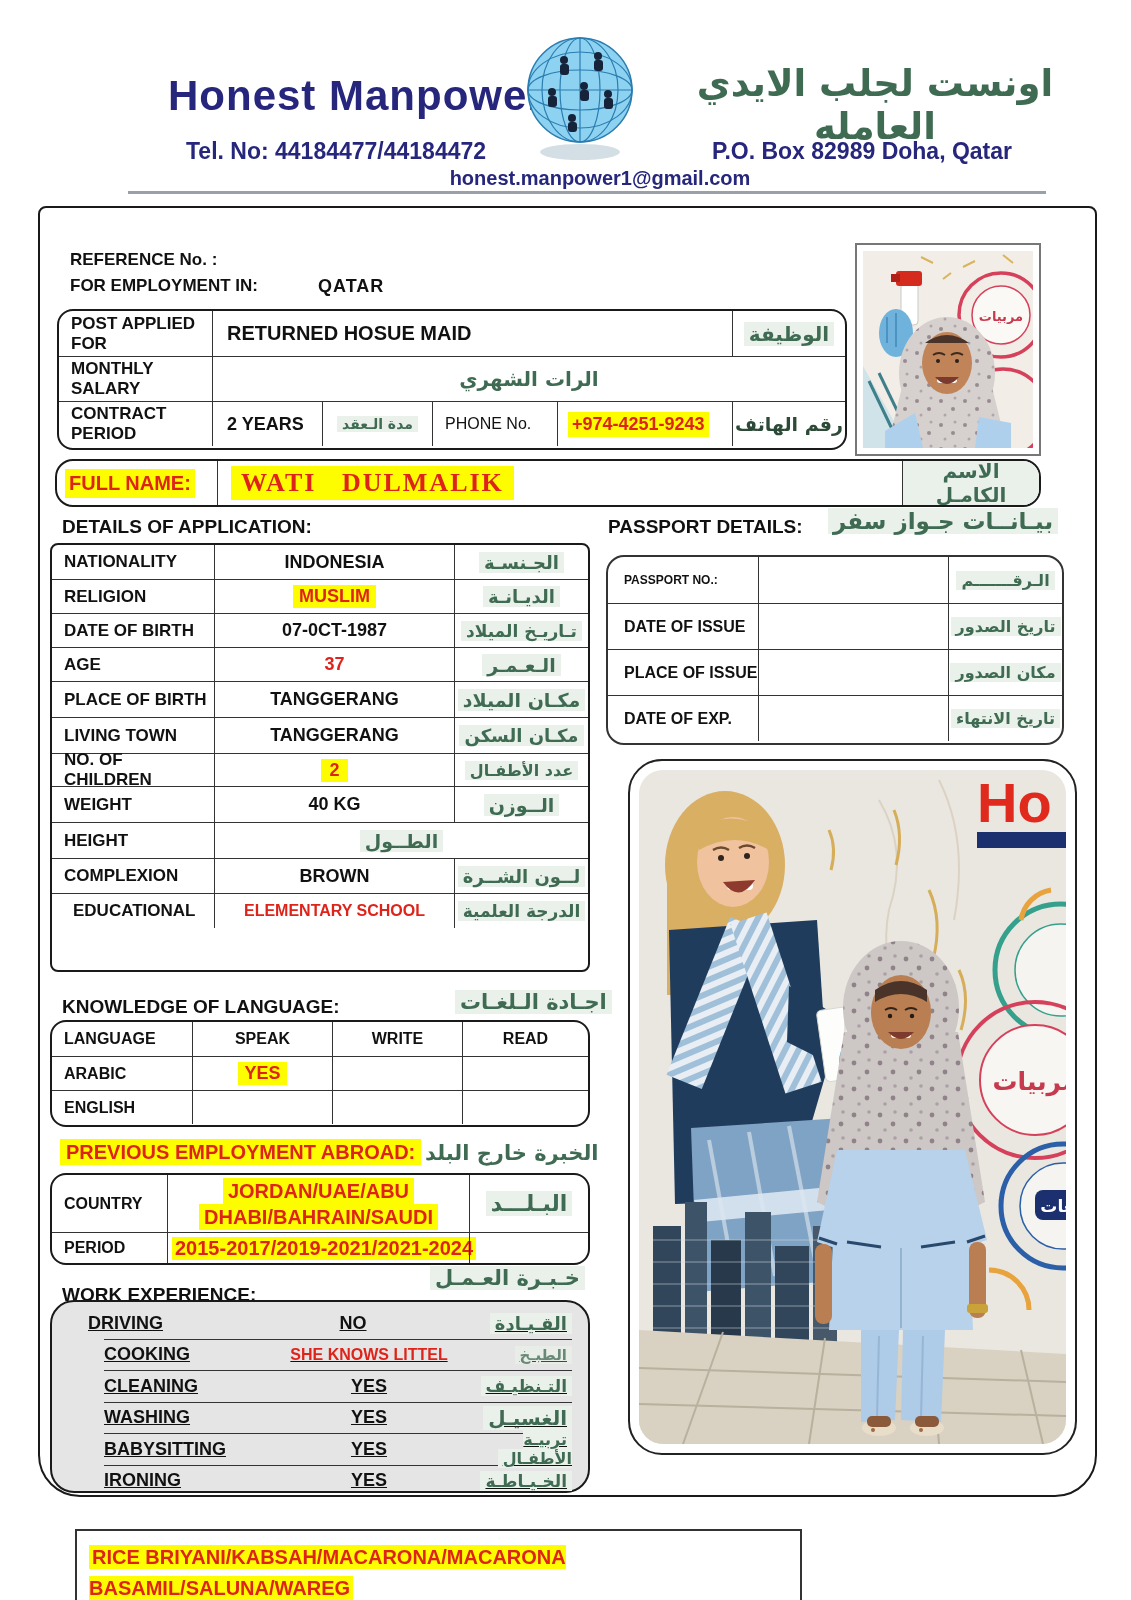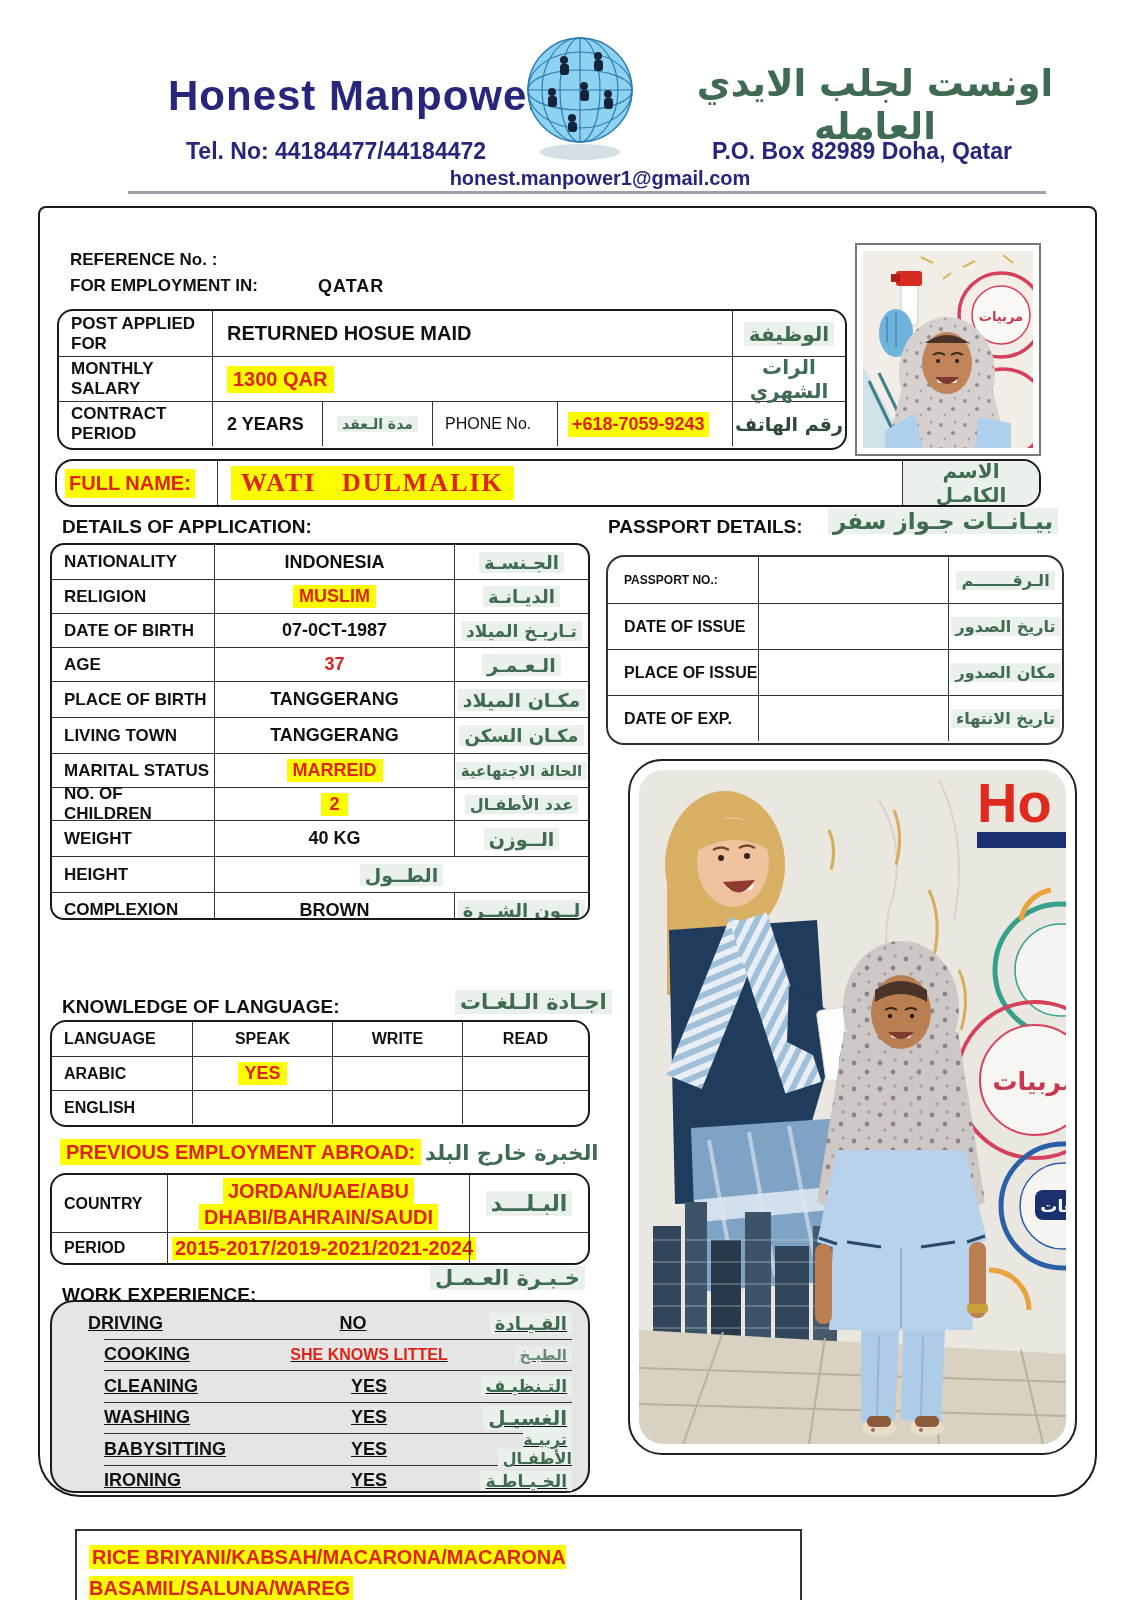--- a/index.html
+++ b/index.html
@@ -78,36 +78,33 @@
   <div class="tbl" style="left:57px;top:309px;width:790px;height:141px;border-radius:16px;">
     <div class="trow" style="height:45px;">
       <div class="tc lab" style="width:153px;">POST APPLIED FOR</div>
       <div class="tc" style="width:520px;padding-left:14px;font-size:20px;font-weight:bold;">RETURNED HOSUE MAID</div>
       <div class="tc cc" style="flex:1;">
           <span class="ar chip" style="font-size:20px;">الوظيفة</span>
         </div>
     </div>
     <div class="trow" style="height:45px;">
       <div class="tc lab" style="width:153px;">MONTHLY SALARY</div>
-      <div class="tc" style="width:520px;padding-left:14px;">
-          <span class="hl" style="font-size:20px;padding:2px 6px;">1300 QAR</span>
-        </div>
       <div class="tc cc" style="flex:1;">
           <span class="ar" style="font-size:20px;">الرات الشهري</span>
         </div>
     </div>
     <div class="trow" style="height:45px;">
       <div class="tc lab" style="width:153px;">CONTRACT PERIOD</div>
       <div class="tc" style="width:110px;padding-left:14px;font-size:18px;font-weight:bold;">2 YEARS</div>
       <div class="tc cc" style="width:110px;">
           <span class="ar chip" style="font-size:14px;">مدة الـعقد</span>
         </div>
       <div class="tc" style="width:125px;padding-left:12px;font-size:16px;">PHONE No.</div>
       <div class="tc" style="width:175px;padding-left:10px;">
-          <span class="hl" style="font-size:18px;padding:2px 4px;">+618-7059-9243</span>
+          <span class="hl" style="font-size:18px;padding:2px 4px;">+974-4251-9243</span>
         </div>
       <div class="tc cc" style="flex:1;">
           <span class="ar" style="font-size:19px;color:#2d4a38;">رقم الهاتف</span>
         </div>
     </div>
   </div>
 
   <div class="abs" style="left:855px;top:243px;width:186px;height:213px;border:2px solid #777;background:#fff;padding:6px;box-sizing:border-box;">
     <svg width="170" height="197" viewBox="0 0 170 197">
       <defs>
@@ -165,21 +162,21 @@
       <div class="tc cc" style="flex:1;">
           <span class="ar chip" style="font-size:20px;">الاسم الكامـل</span>
         </div>
     </div>
   </div>
 
   <div class="abs hdr" style="left:62px;top:516px;">DETAILS OF APPLICATION:</div>
   <div class="abs hdr" style="left:608px;top:516px;">PASSPORT DETAILS:</div>
   <div class="abs ar chip" style="left:828px;top:508px;font-size:23px;">بيـانــات جـواز سفر</div>
 
-  <div class="tbl" style="left:50px;top:543px;width:540px;height:377px;border-radius:14px;">
+  <div class="tbl" style="left:50px;top:543px;width:540px;height:429px;border-radius:8px;">
     <div class="trow" style="height:34px;">
       <div class="tc lab" style="width:162px;">NATIONALITY</div>
       <div class="tc cc val" style="width:240px;">
           <span>INDONESIA</span>
         </div>
       <div class="tc cc" style="flex:1;">
           <span class="ar chip" style="font-size:18px;">الجـنسـة</span>
         </div>
     </div>
     <div class="trow" style="height:34px;">
@@ -218,29 +215,20 @@
           <span class="ar chip" style="font-size:19px;">مكـان الميلاد</span>
         </div>
     </div>
     <div class="trow" style="height:36px;">
       <div class="tc lab" style="width:162px;">LIVING TOWN</div>
       <div class="tc cc val" style="width:240px;">
           <span>TANGGERANG</span>
         </div>
       <div class="tc cc" style="flex:1;">
           <span class="ar chip" style="font-size:18px;">مكـان السكن</span>
-        </div>
-    </div>
-    <div class="trow" style="height:34px;">
-      <div class="tc lab" style="width:162px;">MARITAL STATUS</div>
-      <div class="tc cc" style="width:240px;">
-          <span class="hl" style="font-size:18px;padding:1px 6px;">MARREID</span>
-        </div>
-      <div class="tc cc" style="flex:1;">
-          <span class="ar chip" style="font-size:15px;">الحالة الاجتهاعية</span>
         </div>
     </div>
     <div class="trow" style="height:33px;">
       <div class="tc lab" style="width:162px;">NO. OF CHILDREN</div>
       <div class="tc cc" style="width:240px;">
           <span class="hl" style="font-size:18px;padding:1px 8px;">2</span>
         </div>
       <div class="tc cc" style="flex:1;">
           <span class="ar chip" style="font-size:16px;">عدد الأطفـال</span>
         </div>

